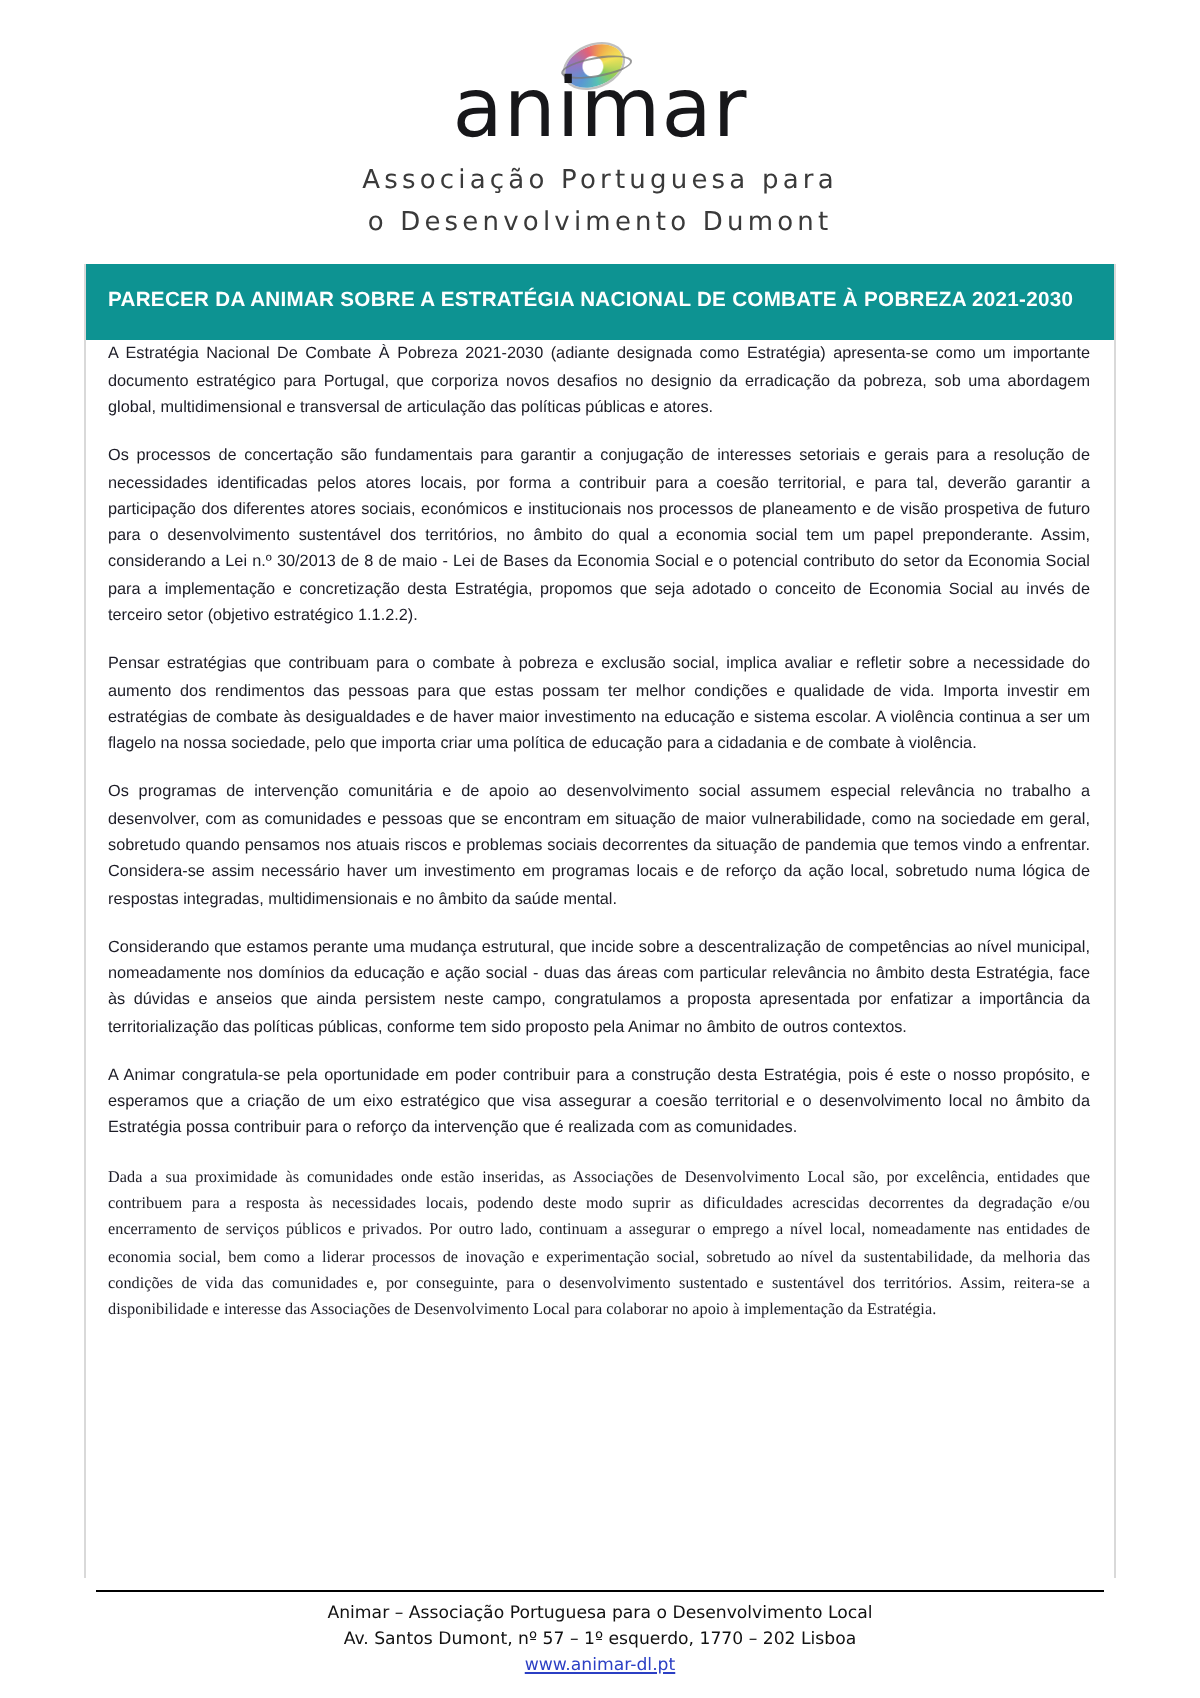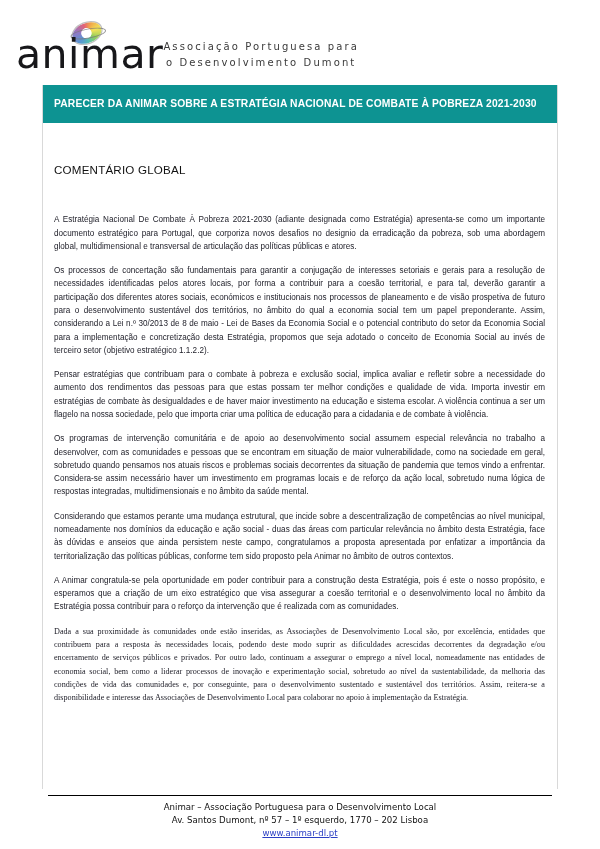--- a/index.html
+++ b/index.html
@@ -25,24 +25,23 @@
     display: flex;
     flex-direction: column;
     position: relative;
   }
 
   
   .logo-area {
     padding-top: 34px;
     padding-bottom: 10px;
     display: flex;
-    flex-direction: row;
-    align-items: flex-start;
+    flex-direction: column;
+    align-items: center;
     justify-content: flex-start;
-    padding-left: 16px;
   }
   .logo-wrap {
     position: relative;
     display: inline-block;
     line-height: 1;
   }
   .logo-word {
     font-family: "DejaVu Sans", sans-serif;
     font-size: 41px;
     font-weight: 400;
@@ -78,35 +77,34 @@
     margin-left: -17px;
     margin-top: -4px;
     border-radius: 50%;
     border: 1.2px solid rgba(110,110,110,0.75);
     transform: rotate(12deg);
   }
   .logo-tag {
     margin-top: 5px;
     text-align: center;
     font-family: "DejaVu Sans", sans-serif;
-    font-size: 10px;
+    font-size: 13px;
     letter-spacing: 2.1px;
     color: #3a3a3a;
     line-height: 1.62;
   }
 
   
   .doc-box {
     margin: 0 42px;
     border-left: 1px solid #d9d9d9;
     border-right: 1px solid #d9d9d9;
     flex: 1 1 auto;
     display: flex;
     flex-direction: column;
-    gap: 28px;
   }
 
   .title-banner {
     background: #0d9392;
     color: #ffffff;
     font-weight: bold;
     font-size: 10.3px;
     letter-spacing: 0.15px;
     padding: 13px 10px 13px 11px;
     line-height: 1.2;
@@ -170,21 +168,20 @@
     <div class="logo-tag">
       <div>Associação Portuguesa para</div>
       <div>o Desenvolvimento Dumont</div>
     </div>
   </div>
 
   <div class="doc-box">
 
     <div class="title-banner">PARECER DA ANIMAR SOBRE A ESTRATÉGIA NACIONAL DE COMBATE À POBREZA 2021-2030</div>
 
-    <div class="section-heading">COMENTÁRIO GLOBAL</div>
 
     <div class="body-copy">
       <p>A Estratégia Nacional De Combate À Pobreza 2021-2030 (adiante designada como Estratégia) apresenta-se como um importante documento estratégico para Portugal, que corporiza novos desafios no designio da erradicação da pobreza, sob uma abordagem global, multidimensional e transversal de articulação das políticas públicas e atores.</p>
       <p>Os processos de concertação são fundamentais para garantir a conjugação de interesses setoriais e gerais para a resolução de necessidades identificadas pelos atores locais, por forma a contribuir para a coesão territorial, e para tal, deverão garantir a participação dos diferentes atores sociais, económicos e institucionais nos processos de planeamento e de visão prospetiva de futuro para o desenvolvimento sustentável dos territórios, no âmbito do qual a economia social tem um papel preponderante. Assim, considerando a Lei n.º 30/2013 de 8 de maio - Lei de Bases da Economia Social e o potencial contributo do setor da Economia Social para a implementação e concretização desta Estratégia, propomos que seja adotado o conceito de Economia Social au invés de terceiro setor (objetivo estratégico 1.1.2.2).</p>
       <p>Pensar estratégias que contribuam para o combate à pobreza e exclusão social, implica avaliar e refletir sobre a necessidade do aumento dos rendimentos das pessoas para que estas possam ter melhor condições e qualidade de vida. Importa investir em estratégias de combate às desigualdades e de haver maior investimento na educação e sistema escolar. A violência continua a ser um flagelo na nossa sociedade, pelo que importa criar uma política de educação para a cidadania e de combate à violência.</p>
       <p>Os programas de intervenção comunitária e de apoio ao desenvolvimento social assumem especial relevância no trabalho a desenvolver, com as comunidades e pessoas que se encontram em situação de maior vulnerabilidade, como na sociedade em geral, sobretudo quando pensamos nos atuais riscos e problemas sociais decorrentes da situação de pandemia que temos vindo a enfrentar. Considera-se assim necessário haver um investimento em programas locais e de reforço da ação local, sobretudo numa lógica de respostas integradas, multidimensionais e no âmbito da saúde mental.</p>
       <p>Considerando que estamos perante uma mudança estrutural, que incide sobre a descentralização de competências ao nível municipal, nomeadamente nos domínios da educação e ação social - duas das áreas com particular relevância no âmbito desta Estratégia, face às dúvidas e anseios que ainda persistem neste campo, congratulamos a proposta apresentada por enfatizar a importância da territorialização das políticas públicas, conforme tem sido proposto pela Animar no âmbito de outros contextos.</p>
       <p>A Animar congratula-se pela oportunidade em poder contribuir para a construção desta Estratégia, pois é este o nosso propósito, e esperamos que a criação de um eixo estratégico que visa assegurar a coesão territorial e o desenvolvimento local no âmbito da Estratégia possa contribuir para o reforço da intervenção que é realizada com as comunidades.</p>
       <p>Dada a sua proximidade às comunidades onde estão inseridas, as Associações de Desenvolvimento Local são, por excelência, entidades que contribuem para a resposta às necessidades locais, podendo deste modo suprir as dificuldades acrescidas decorrentes da degradação e/ou encerramento de serviços públicos e privados. Por outro lado, continuam a assegurar o emprego a nível local, nomeadamente nas entidades de economia social, bem como a liderar processos de inovação e experimentação social, sobretudo ao nível da sustentabilidade, da melhoria das condições de vida das comunidades e, por conseguinte, para o desenvolvimento sustentado e sustentável dos territórios. Assim, reitera-se a disponibilidade e interesse das Associações de Desenvolvimento Local para colaborar no apoio à implementação da Estratégia.</p>
     </div>

